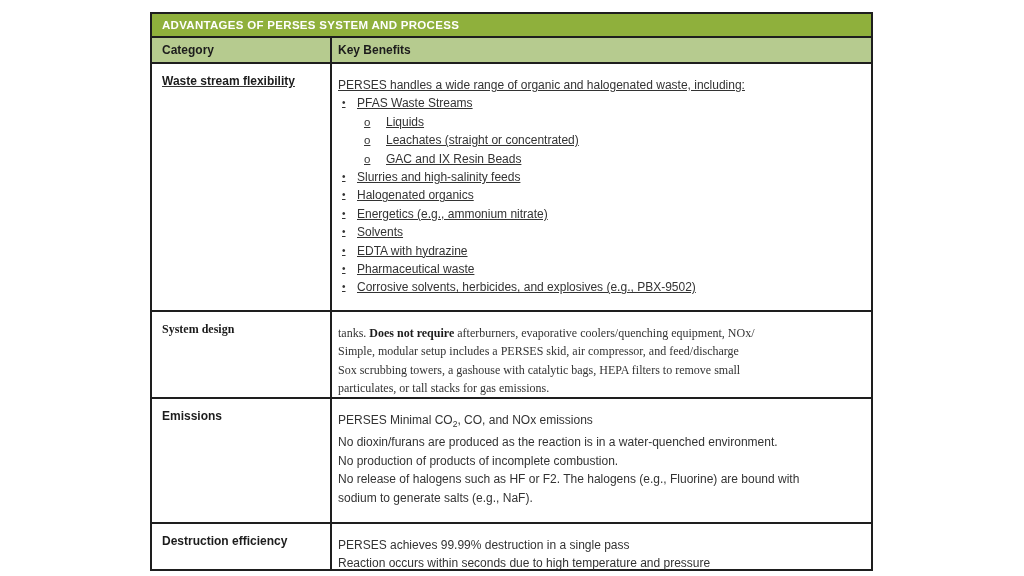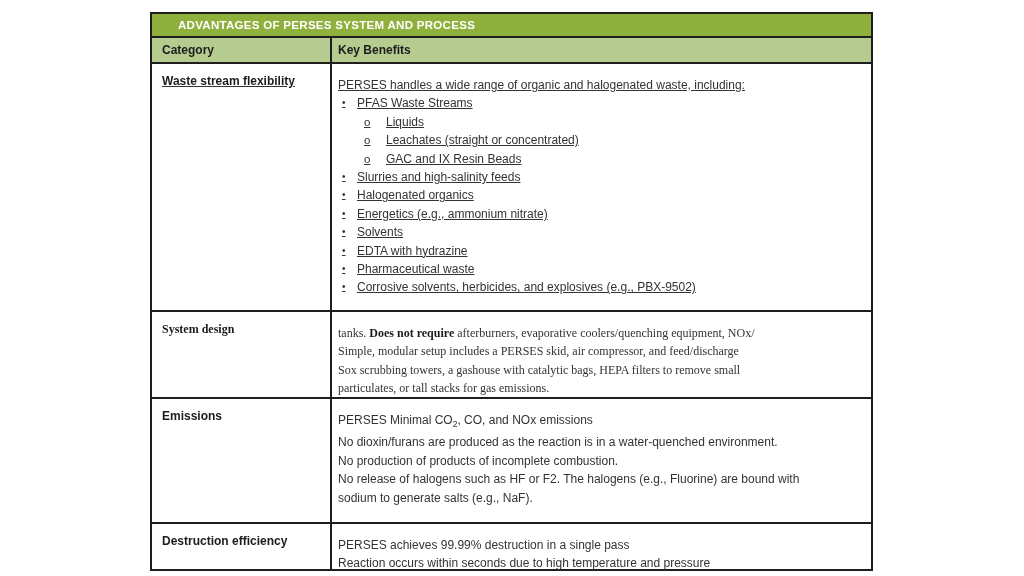--- a/index.html
+++ b/index.html
@@ -7,21 +7,21 @@
     width:1024px;height:576px;background:#ffffff;
     font-family:"Liberation Sans","DejaVu Sans",sans-serif;
     color:#333333;overflow:hidden;
   }
   .table-wrap{
     position:absolute;left:150px;top:12px;width:723px;
     border:2px solid #1e1e1e;box-sizing:border-box;background:#ffffff;
   }
   .title-bar{
     height:22px;background:#8fb03c;display:flex;align-items:center;
-    padding-left:26px;
+    padding-left:10px;
   }
   .title-bar span{
     color:#ffffff;font-weight:bold;font-size:11.5px;letter-spacing:.3px;
   }
   .head-row{
     display:flex;height:26px;background:#b6cb8f;border-top:2px solid #1e1e1e;
     box-sizing:border-box;
     text-align:right;
   }
   .row{

